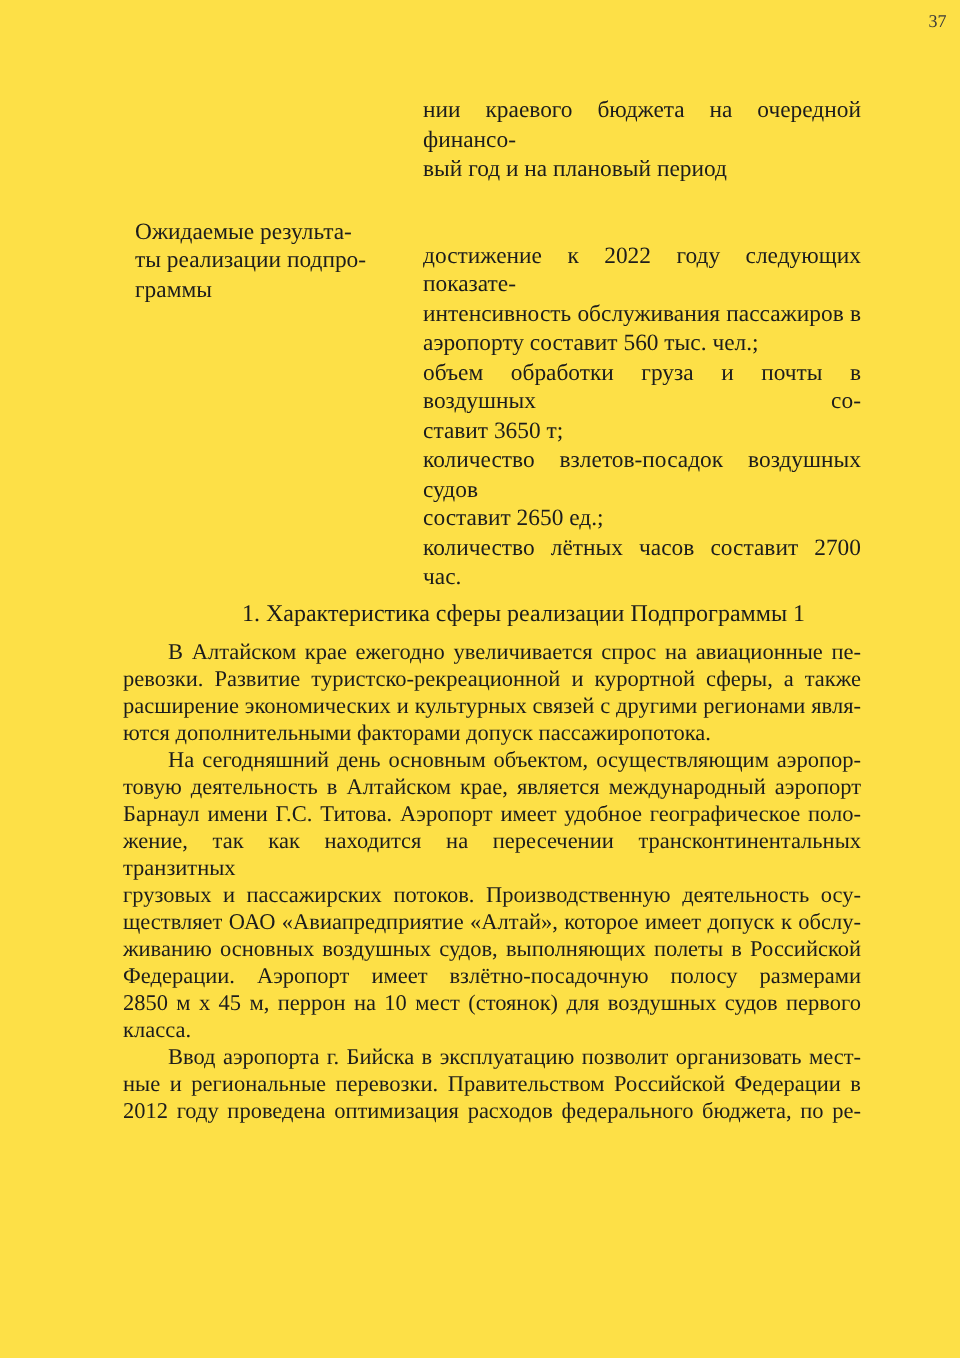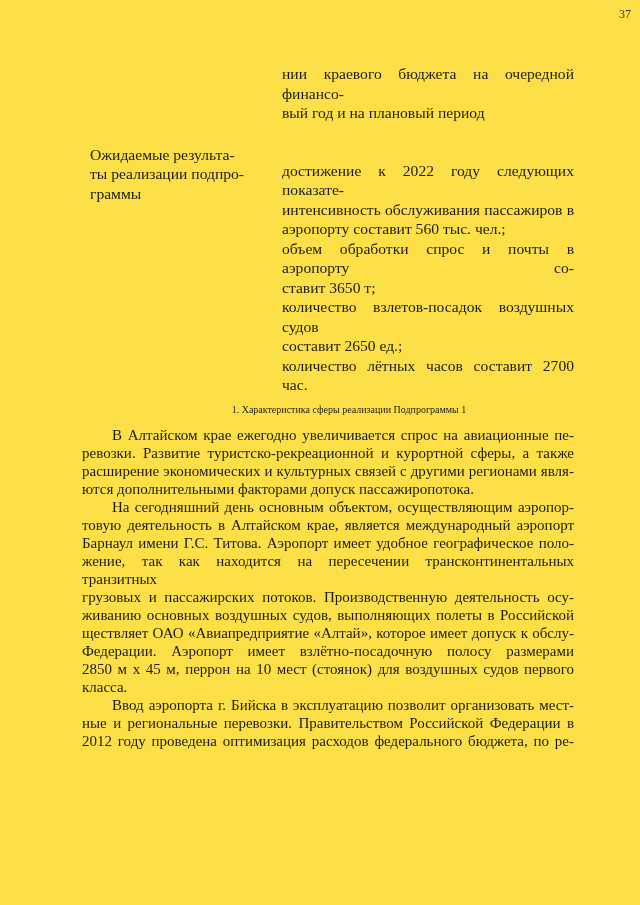--- a/index.html
+++ b/index.html
@@ -27,21 +27,21 @@
     width: 492px;
   }
   
   .table-fragment { font-size: 15.6px; line-height: 19.5px; }
   .trow { display: flex; align-items: flex-start; }
   .label-cell { width: 200px; box-sizing: border-box; padding-left: 8px; padding-right: 14px; }
   .value-cell { width: 292px; box-sizing: border-box; margin-top: 16px; }
   .row-expected { margin-top: 22px; }
   
   .heading {
-    font-size: 10px;
+    font-size: 16px;
     line-height: 19px;
     font-weight: 400;
     text-align: center;
     padding-left: 42px;
     margin: 5px 0 7px 0;
   }
   
   .para { font-size: 15px; line-height: 18px; }
   .para .line:first-child { text-indent: 30px; }
   
@@ -75,21 +75,21 @@
           </div>
         <div class="value-cell">
           <div class="lines">
               <div class="line">достижение к 2022 году следующих показате-</div>
             </div>
           <div class="lines">
               <div class="line">интенсивность обслуживания пассажиров в</div>
               <div class="line last">аэропорту составит 560 тыс. чел.;</div>
             </div>
           <div class="lines">
-              <div class="line">объем обработки спрос и почты в аэропорту со-</div>
+              <div class="line">объем обработки груза и почты в воздушных со-</div>
               <div class="line last">ставит 3650 т;</div>
             </div>
           <div class="lines">
               <div class="line">количество взлетов-посадок воздушных судов</div>
               <div class="line last">составит 2650 ед.;</div>
             </div>
           <div class="lines">
               <div class="line last">количество лётных часов составит 2700 час.</div>
             </div>
         </div>
@@ -103,22 +103,22 @@
         <div class="line">ревозки. Развитие туристско-рекреационной и курортной сферы, а также</div>
         <div class="line">расширение экономических и культурных связей с другими регионами явля-</div>
         <div class="line last">ются дополнительными факторами допуск пассажиропотока.</div>
       </div>
     <div class="para lines">
         <div class="line">На сегодняшний день основным объектом, осуществляющим аэропор-</div>
         <div class="line">товую деятельность в Алтайском крае, является международный аэропорт</div>
         <div class="line">Барнаул имени Г.С. Титова. Аэропорт имеет удобное географическое поло-</div>
         <div class="line">жение, так как находится на пересечении трансконтинентальных транзитных</div>
         <div class="line">грузовых и пассажирских потоков. Производственную деятельность осу-</div>
+        <div class="line">ществляет ОАО «Авиапредприятие «Алтай», которое имеет допуск к обслу-</div>
         <div class="line">живанию основных воздушных судов, выполняющих полеты в Российской</div>
-        <div class="line">ществляет ОАО «Авиапредприятие «Алтай», которое имеет допуск к обслу-</div>
         <div class="line">Федерации. Аэропорт имеет взлётно-посадочную полосу размерами</div>
         <div class="line">2850 м х 45 м, перрон на 10 мест (стоянок) для воздушных судов первого</div>
         <div class="line last">класса.</div>
       </div>
     <div class="para lines">
         <div class="line">Ввод аэропорта г. Бийска в эксплуатацию позволит организовать мест-</div>
         <div class="line">ные и региональные перевозки. Правительством Российской Федерации в</div>
         <div class="line">2012 году проведена оптимизация расходов федерального бюджета, по ре-</div>
       </div>
 

